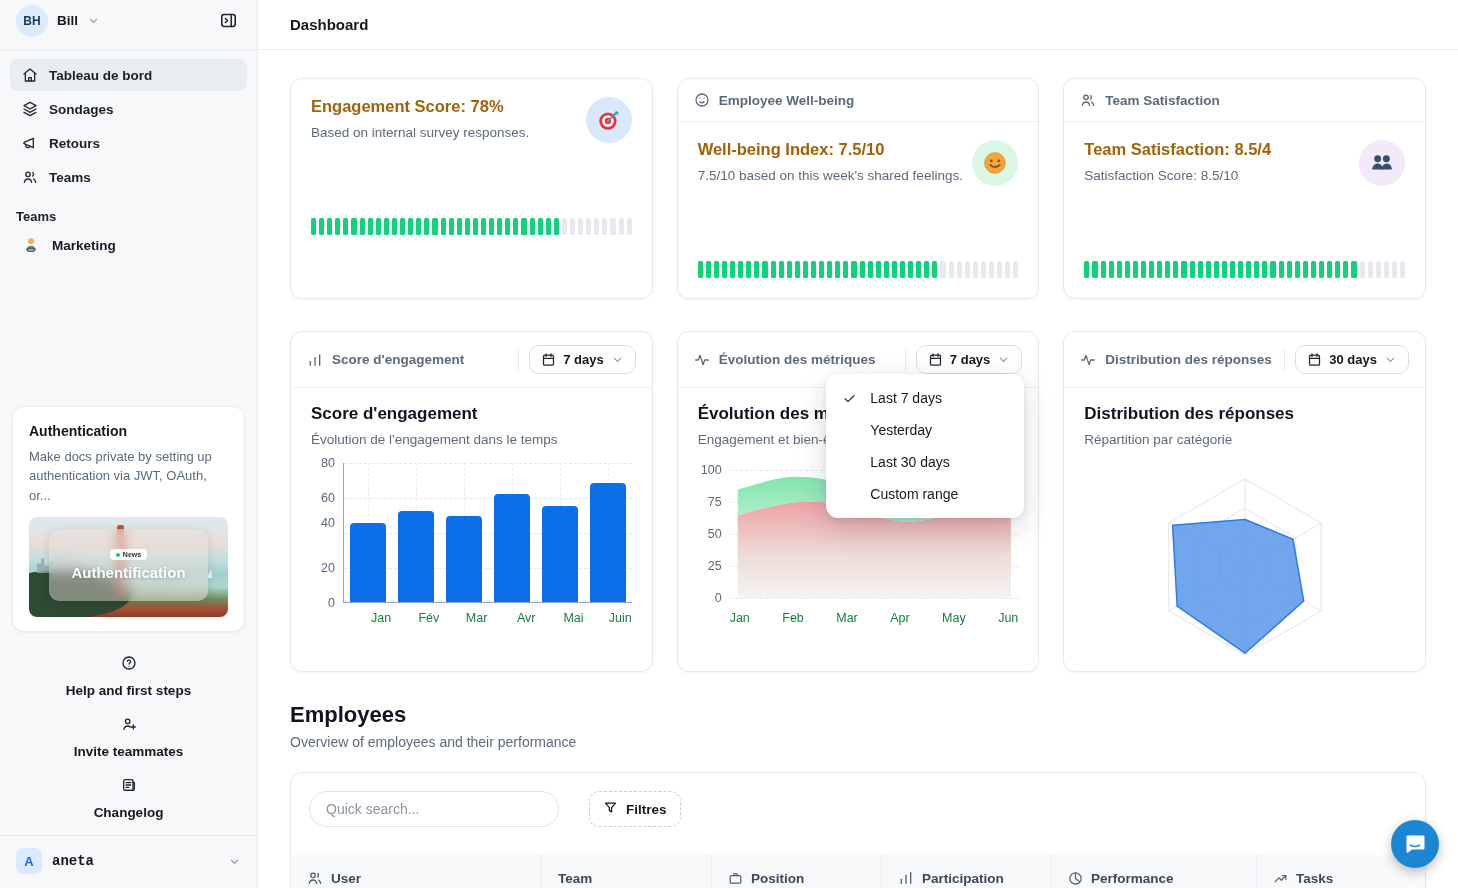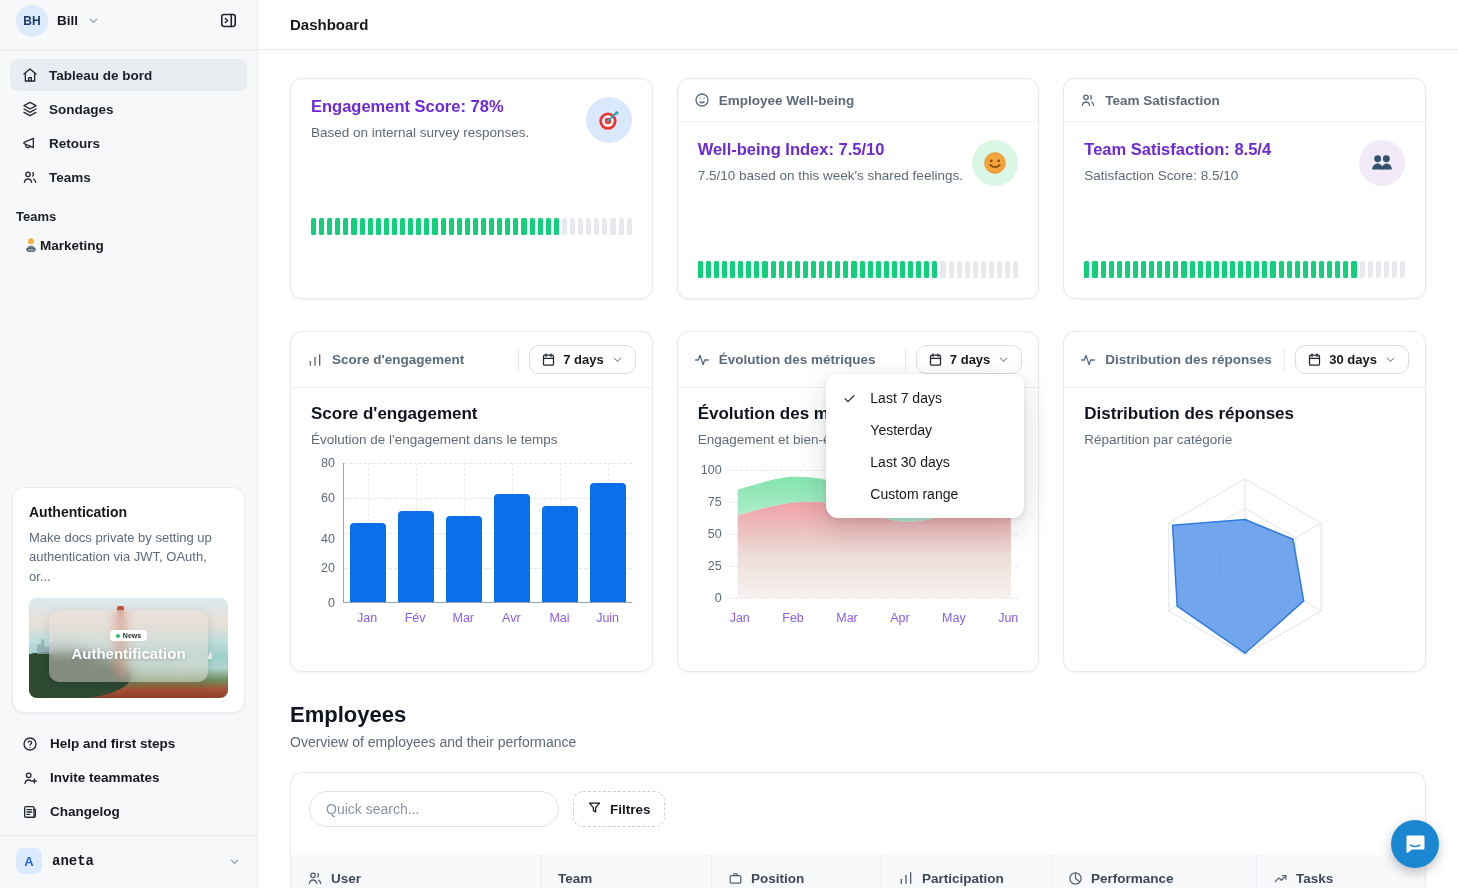--- a/index.html
+++ b/index.html
@@ -17,21 +17,21 @@
   .chev { color:#8a94a1; display:flex; }
   .sb-collapse { margin-left:auto; width:30px; height:30px; border-radius:8px; display:flex;
     align-items:center; justify-content:center; color:#20242b; cursor:pointer; }
   .sb-divider { border-top:1px solid #e9ecef; }
   .sb-nav { padding:8px 10px 0 10px; }
   .nav-item { display:flex; align-items:center; gap:11px; padding:8px 12px; border-radius:8px;
     font-size:13.5px; font-weight:700; color:#1b1f27; margin-bottom:2px; cursor:pointer; }
   .nav-item .ni-icon { display:flex; color:#252a33; }
   .nav-item.active { background:#e9ecf0; }
   .sb-section { padding:14px 16px 4px 16px; font-size:13px; font-weight:700; color:#1b1f27; }
-  .team-item { display:flex; align-items:center; padding:8px 12px; margin:0 10px;
+  .team-item { display:flex; align-items:center; gap:12px; padding:8px 12px; margin:0 10px;
     border-radius:8px; font-size:13.5px; font-weight:700; cursor:pointer; }
   .team-emoji { width:18px; height:18px; display:flex; align-items:center; justify-content:center; }
 
   .promo-card { margin:12px 12px 10px 12px; margin-top:auto; background:#fff; border:1px solid #e8ebef;
     border-radius:12px; padding:16px 16px 14px 16px; box-shadow:0 1px 2px rgba(16,24,40,.05); }
   .promo-title { font-size:14px; font-weight:bold; margin-bottom:8px; }
   .promo-desc { font-size:13px; color:#5b6b7c; line-height:1.5; margin-bottom:12px; }
   .promo-img { position:relative; height:100px; border-radius:8px; overflow:hidden;
     background:
       radial-gradient(120px 40px at 15% 78%, #2e4a33 60%, transparent 61%),
@@ -46,22 +46,22 @@
   .promo-overlay { position:absolute; left:10%; top:12%; width:80%; height:72%;
     background:rgba(235,222,215,.45); border-radius:10px; backdrop-filter:blur(6px);
     -webkit-backdrop-filter:blur(6px); box-shadow:0 2px 10px rgba(0,0,0,.12);
     display:flex; flex-direction:column; align-items:center; justify-content:center; gap:4px; }
   .news-pill { background:#fff; border-radius:4px; font-size:7px; font-weight:bold; color:#2b2f36;
     padding:2px 6px; display:flex; align-items:center; gap:3px; }
   .news-dot { width:4px; height:4px; border-radius:50%; background:#21c06c; }
   .promo-overlay-title { color:#fff; font-weight:bold; font-size:15px; text-shadow:0 1px 3px rgba(0,0,0,.25); }
 
   .sb-footer { padding:4px 10px 0 10px; }
-  .sb-foot-item { display:flex; gap:12px; padding:9px 12px; font-size:13.5px;
-    font-weight:700; border-radius:8px; cursor:pointer; }
+  .sb-foot-item { display:flex; align-items:center; gap:12px; padding:9px 12px; font-size:13.5px;
+    font-weight:700; border-radius:8px; cursor:pointer;flex-direction:column; }
   .sb-foot-item .ni-icon { color:#20252d; display:flex; }
   .sb-workspace { display:flex; align-items:center; gap:10px; padding:12px 16px 14px 16px;
     border-top:1px solid #e9ecef; margin-top:6px; cursor:pointer; }
   .ws-avatar { width:26px; height:26px; border-radius:7px; background:#dbeafe; color:#2563eb;
     font-size:13px; font-weight:bold; display:flex; align-items:center; justify-content:center; }
   .ws-name { font-size:14px; font-weight:bold;font-family:Liberation Mono, monospace; }
   .sb-workspace .chev { margin-left:auto; }
 
   
   .main { flex:1; display:flex; flex-direction:column; height:100%; overflow:hidden; }
@@ -72,21 +72,21 @@
   .grid3 { display:grid; grid-template-columns:repeat(3,1fr); gap:24px; }
   .card { background:#fff; border:1px solid #e6e9ee; border-radius:12px;
     box-shadow:0 1px 3px rgba(16,24,40,.05); overflow:visible; position:relative; }
   .card-head { display:flex; align-items:center; gap:9px; padding:13px 16px; border-bottom:1px solid #edf0f3;
     color:#5d6a7a; font-size:13.5px; font-weight:700; }
   .card-head .ch-icon { display:flex; color:#5d6a7a; }
 
   
   .stat-body { padding:18px 20px 20px 20px; display:flex; flex-direction:column; height:176px; }
   .stat-row { display:flex; align-items:flex-start; }
-  .stat-title { font-size:16.5px; font-weight:bold; color:#6d28d9; margin-bottom:9px; }
+  .stat-title { font-size:16.5px; font-weight:bold; color:#a16207; margin-bottom:9px; }
   .stat-sub { font-size:13.5px; color:#5d6a7a; }
   .stat-emblem { margin-left:auto; width:46px; height:46px; border-radius:50%;
     display:flex; align-items:center; justify-content:center; }
   .progress { display:flex; gap:3px; margin-top:auto; height:17px; }
   .seg { flex:1; border-radius:1.5px; }
 
   
   .range-btn { margin-left:auto; display:flex; align-items:center; gap:7px; border:1px solid #d8dde3;
     border-radius:10px; padding:6px 11px; background:#fff; font-size:13px; font-weight:700; color:#15181e;
     cursor:pointer; position:relative; }
@@ -99,40 +99,40 @@
   .plot-wrap { display:flex; gap:6px; }
   .y-axis { position:relative; width:26px; height:140px; }
   .y-axis span { position:absolute; right:2px; transform:translateY(-50%); font-size:12.5px; color:#5d6a7a; }
   .plot { position:relative; flex:1; height:140px; }
   .plot.axes { border-left:1.5px solid #9aa5b1; border-bottom:1.5px solid #9aa5b1; }
   .gridline-h { position:absolute; left:0; right:0; border-top:1px dashed #e3e7ec; }
   .gridline-v { position:absolute; top:0; bottom:0; border-left:1px dashed #e8ebef; }
   .bars { position:absolute; inset:0; display:flex; align-items:flex-end; justify-content:space-around; }
   .bar { width:36px; background:#0a6fe8; border-radius:4px 4px 0 0; }
   .x-labels { display:flex; margin-top:8px; }
-  .x-labels span { flex:1; text-align:center; font-size:12.5px; color:#8b5cf6; }
+  .x-labels span { flex:1; text-align:right; font-size:12.5px; color:#15803d; }
   .x-labels.edge { justify-content:space-between; }
   .x-labels.edge span { flex:none; }
 
   
   .menu { position:absolute; top:42px; right:14px; width:198px; background:#fff; border-radius:12px;
     box-shadow:0 10px 30px rgba(16,24,40,.16), 0 2px 6px rgba(16,24,40,.08); padding:8px 0; z-index:30; }
   .menu-item { position:relative; display:flex; align-items:center; height:32px; padding-left:44px;
     font-size:14px; color:#15181e; cursor:pointer; }
   .menu-item .check { position:absolute; left:16px; display:flex; color:#2a2f38; }
 
   .radar-wrap { display:flex; justify-content:center; padding-top:6px; }
 
   
   .emp-head { margin-top:30px; }
   .emp-title { font-size:22px; font-weight:bold; color:#0f1420; }
   .emp-sub { font-size:14px; color:#5d6a7a; margin-top:6px; }
   .table-card { margin-top:22px; background:#fff; border:1px solid #e6e9ee; border-radius:12px 12px 0 0;
     border-bottom:none; height:130px; overflow:hidden; }
-  .table-toolbar { display:flex; align-items:center; gap:14px; padding:18px 18px; }
+  .table-toolbar { display:flex; align-items:center; gap:30px; padding:18px 18px; }
   .search-input { width:250px; height:36px; border:1px solid #dfe3e9; border-radius:18px; padding:0 16px;
     font-size:14px; color:#15181e; outline:none; font-family:"Liberation Sans",sans-serif; background:#fff; }
   .search-input::placeholder { color:#8a94a3; }
   .filter-btn { display:flex; align-items:center; gap:8px; border:1px dashed #c7cdd6; border-radius:10px;
     padding:8px 13px; background:#fff; font-size:13.5px; font-weight:bold; color:#15181e; cursor:pointer; }
   .thead { display:grid; grid-template-columns:250px 170px 170px 170px 205px 1fr; background:#f8f9fb;
     height:46px; margin-top:10px; }
   .th { display:flex; align-items:center; gap:8px; padding:0 16px; font-size:13.5px; font-weight:700;
     color:#3e4957; border-left:1px solid #e9ecf0; }
   .th:first-child { border-left:none; }
@@ -527,21 +527,21 @@
                 </span>
             </button>
           </div>
           <div class="chart-body">
             <div class="chart-title">Score d'engagement</div>
             <div class="chart-sub">Évolution de l'engagement dans le temps</div>
             <div class="plot-wrap">
               <div class="y-axis" id="bar-yaxis">
                   <span style="top: 0px;">80</span>
                   <span style="top: 35px;">60</span>
-                  <span style="top: 76px;">40</span>
+                  <span style="top: 60px;">40</span>
                   <span style="top: 105px;">20</span>
                   <span style="top: 140px;">0</span>
                 </div>
               <div class="plot axes" id="bar-plot">
                   <div class="gridline-h" style="top: 0px;"></div>
                   <div class="gridline-h" style="top: 35px;"></div>
                   <div class="gridline-h" style="top: 70px;"></div>
                   <div class="gridline-h" style="top: 105px;"></div>
                   <div class="gridline-v" style="left: 8.33333%;"></div>
                   <div class="gridline-v" style="left: 25%;"></div>

